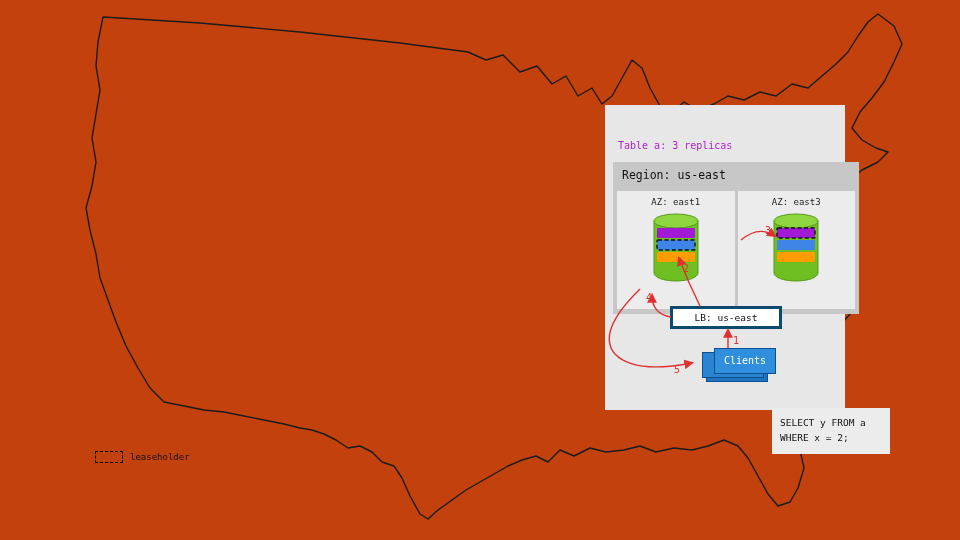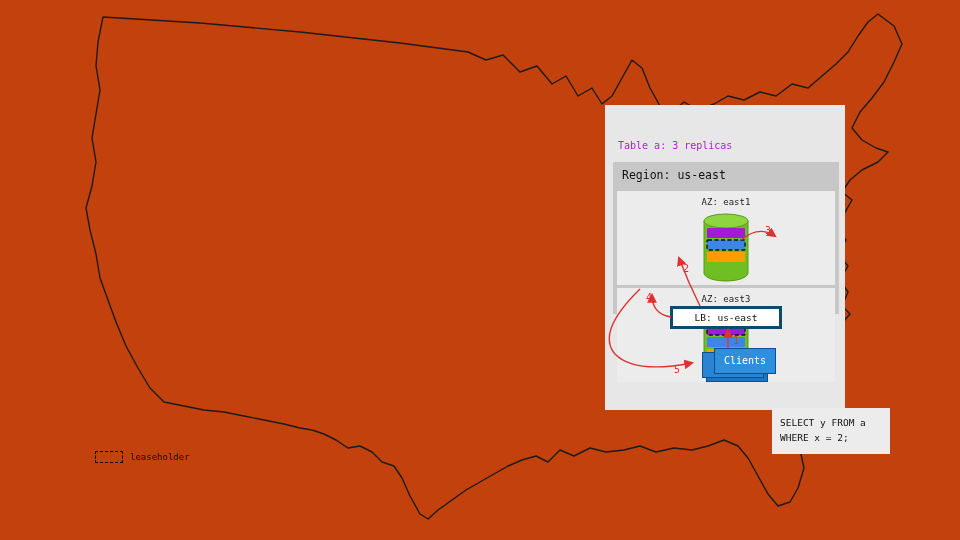--- a/index.html
+++ b/index.html
@@ -11,23 +11,23 @@
   .us-map { position:absolute; left:0; top:0; }
   .us-map path { fill:none; stroke:#1c1c1c; stroke-width:1.4; stroke-linejoin:round; }
 
   
   .panel { position:absolute; left:605px; top:105px; width:240px; height:305px; background:#e7e7e7; }
   .legend { position:absolute; left:13px; top:8px; font-size:10px; line-height:13px; white-space:pre; }
   .c-ta { color:#b01fd0; }
   .c-ia { color:#3a7bd5; }
   .c-tb { color:#f59f00; }
 
-  .region { position:absolute; left:8px; top:57px; width:226px; height:152px; background:#c7c7c7; }
+  .region { position:absolute; left:8px; top:57px; width:226px; height:152px; background:#c7c7c7;padding-left:20px; }
   .region-title { position:absolute; left:9px; top:6px; font-size:11.5px; color:#111; }
-  .az-row { position:absolute; left:4px; top:29px; right:4px; bottom:5px; display:flex; gap:3px;flex-direction:column; }
+  .az-row { position:absolute; left:4px; top:29px; right:4px; bottom:5px; display:flex; gap:3px; }
   .az { flex:1; background:#ececec; text-align:center; }
   .az-label { font-size:9px; color:#222; margin-top:6px; }
   .cyl { margin:4px auto 0; }
   .cyl-body { fill:#6fbe22; stroke:#57991c; stroke-width:1; }
   .cyl-top  { fill:#8ed63f; stroke:#57991c; stroke-width:1; }
   .bar { stroke:none; }
   .bar-ta { fill:#a21ad6; }
   .bar-ia { fill:#3f85e8; }
   .bar-tb { fill:#ff9d00; }
   .bar.lease { stroke:#111; stroke-width:1.4; stroke-dasharray:4 2.5; }

